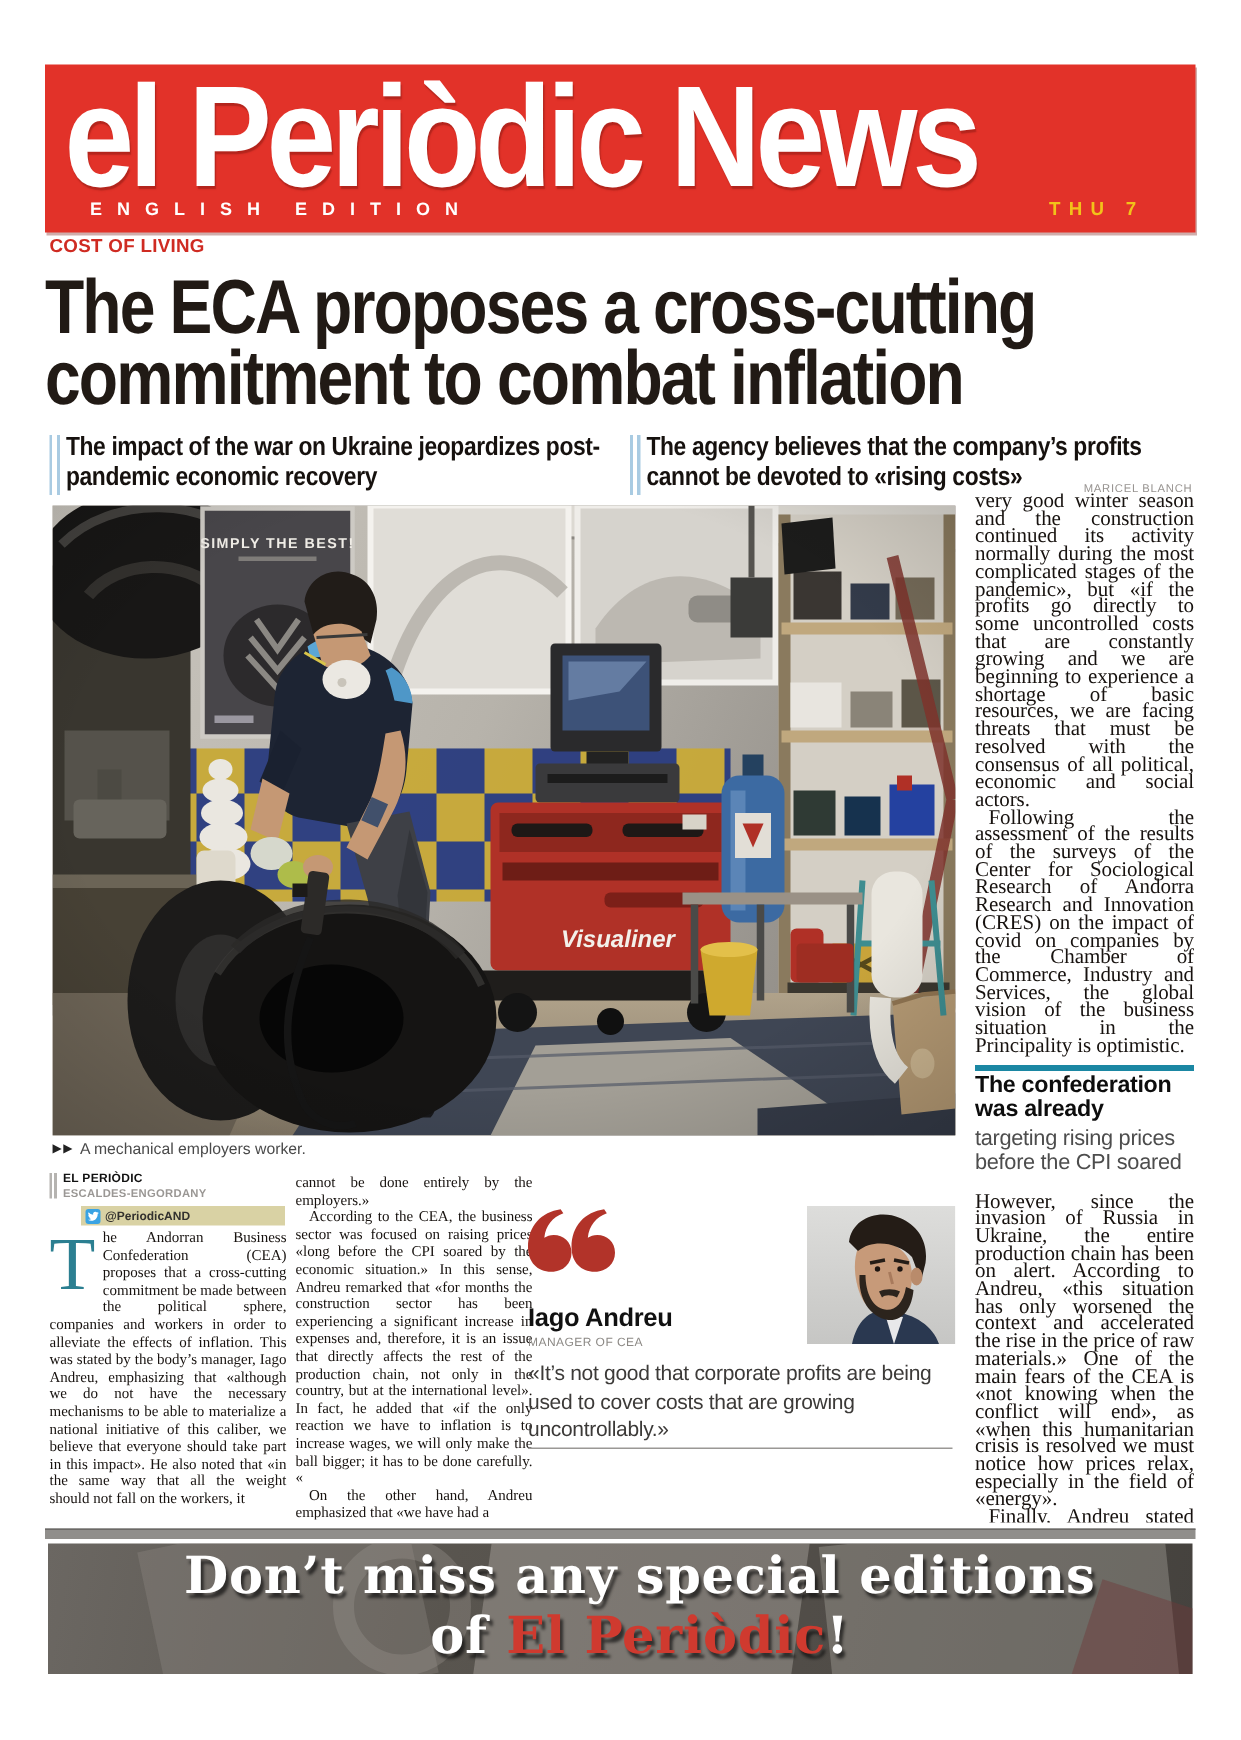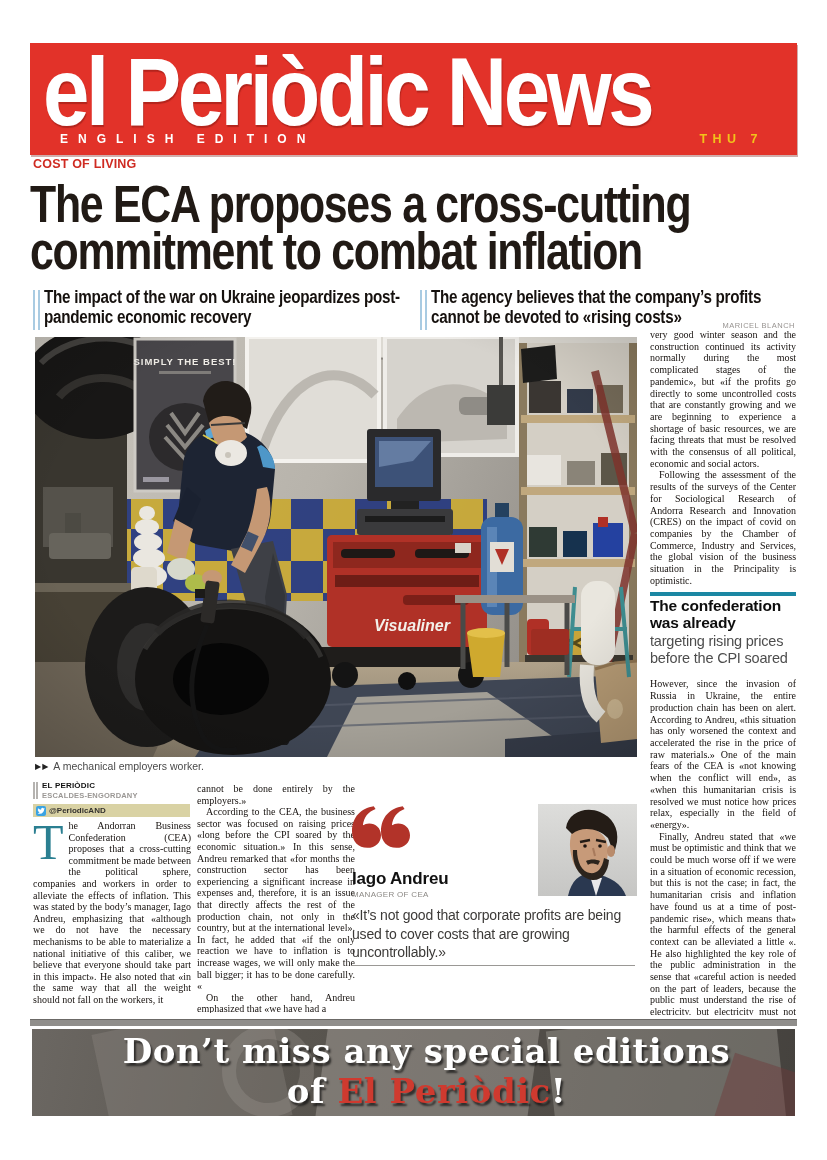--- a/index.html
+++ b/index.html
@@ -42,39 +42,39 @@
 
   
   .byline{position:absolute;left:33px;top:781px;width:157px;}
   .byline-top{position:relative;padding-left:9px;}
   .byline-top::before{content:"";position:absolute;left:0;top:1px;width:5px;height:17px;
           background:linear-gradient(90deg,#b5b3b0 0,#b5b3b0 2px,transparent 2px,
           transparent 3px,#b5b3b0 3px,#b5b3b0 5px);}
   .byline-outlet{font-size:8px;font-weight:bold;color:#111;letter-spacing:.2px;}
   .byline-place{font-size:7.5px;color:#9a9794;letter-spacing:.2px;margin-top:1px;font-weight:bold;}
   .tw-row{margin-top:4px;height:13px;background:var(--twitter-bg);display:flex;
-          align-items:center;gap:3px;padding:0 3px;cursor:pointer;}
+          align-items:center;gap:3px;padding:0 3px;cursor:pointer;margin-left:21px;}
   .tw-icon{width:10px;height:10px;background:var(--twitter-blue);border-radius:2px;
           display:flex;align-items:center;justify-content:center;flex:none;}
   .tw-icon svg{width:8px;height:8px;fill:#fff;}
   .tw-handle{font-size:8px;font-weight:bold;color:#33312e;}
 
   
   .serif{font-family:"Liberation Serif","DejaVu Serif",serif;color:#17120f;
           text-align:justify;}
   .col{position:absolute;overflow:hidden;}
   .col p{margin:0;font-size:10px;line-height:11.6px;}
   .col p.ind{text-indent:9px;}
   .col1{left:33px;top:820px;width:158px;height:192px;}
   .col2{left:197px;top:783px;width:158px;height:230px;}
   .dropcap{float:left;font-family:"Liberation Serif",serif;font-size:50px;line-height:40px;
           height:45px;color:var(--dropcap-teal);margin:2px 5px 0 0;font-weight:400;}
 
   .right-col{left:650px;top:329px;width:146px;height:686px;}
-  .right-col p{font-size:10px;line-height:11.7px;letter-spacing:-.05px;}
+  .right-col p{font-size:14px;line-height:11.7px;letter-spacing:-.05px;}
   .crosshead{margin:6px 0 12px;border-top:4px solid var(--teal-rule);padding-top:2px;
           font-family:"Liberation Sans",sans-serif;text-align:left;}
   .ch-bold{font-size:15.5px;line-height:16.5px;font-weight:bold;color:#0d0d0d;letter-spacing:-.2px;}
   .ch-light{font-size:14.5px;line-height:16.5px;color:#4d4d4d;margin-top:2px;letter-spacing:-.2px;}
 
   
   .quote-panel{position:absolute;left:352px;top:800px;width:285px;height:232px;}
   .qmark{position:absolute;left:0;top:6px;width:58px;height:42px;}
   .qmark svg{width:58px;height:42px;fill:var(--quote-red);}
   .q-name{position:absolute;left:0;top:69px;font-size:17px;font-weight:bold;color:#111;letter-spacing:-.2px;}

